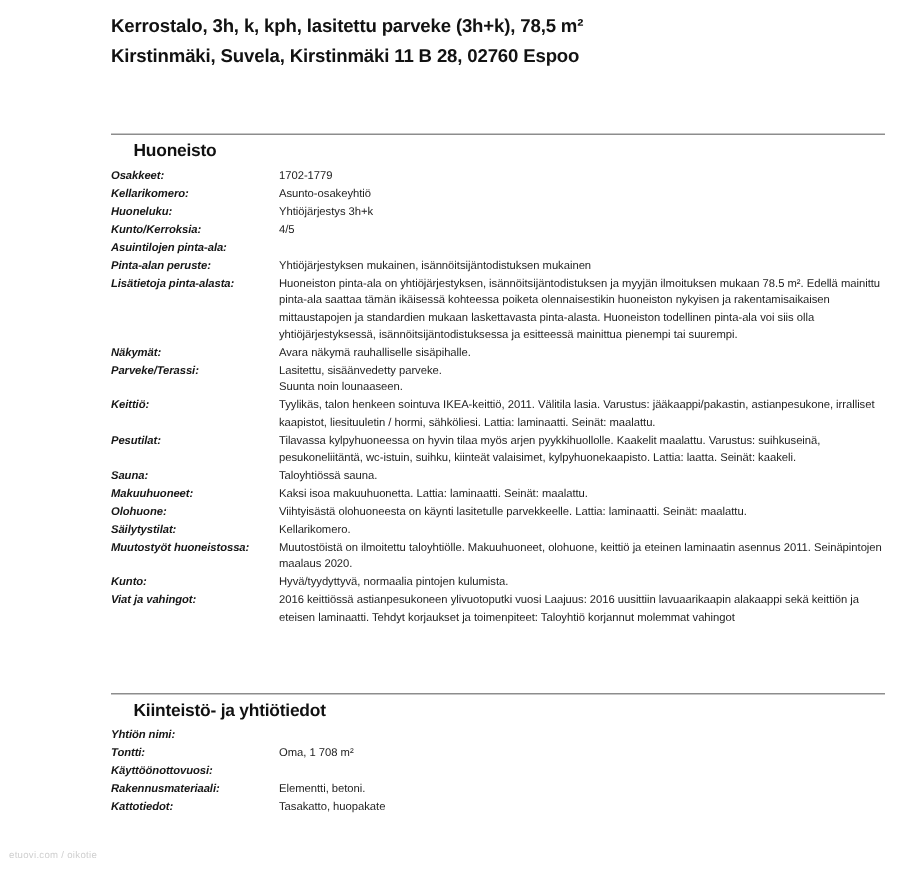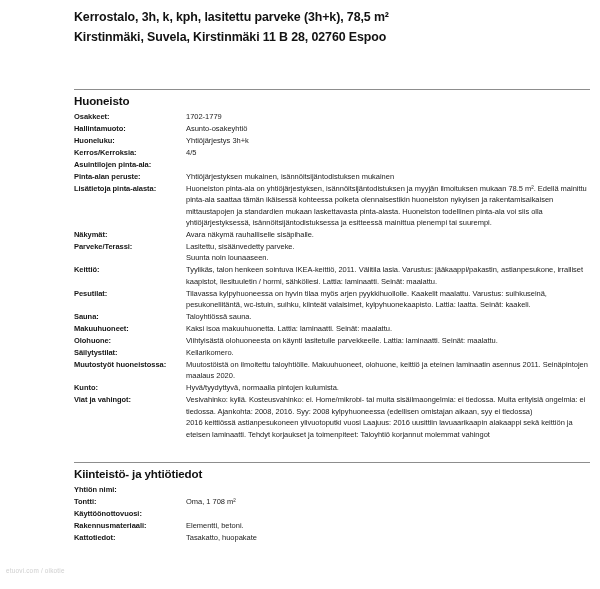--- a/index.html
+++ b/index.html
@@ -56,38 +56,40 @@
     border-top: 1px solid #8d8d8d;
     margin: 0 0 3px 0;
   }
   .section-title {
     font-size: 11.6px;
     font-weight: bold;
     color: #111;
     letter-spacing: -0.15px;
     line-height: 15px;
     padding-bottom: 2px;
+    margin-left: 15px;
   }
 
   
   .rows { margin-top: 1px; }
   .row {
     display: flex;
     align-items: flex-start;
     font-size: 7.5px;
     line-height: 11.45px;
     padding-bottom: 0.5px;
   }
   .row .label {
     flex: 0 0 112px;
     width: 112px;
     font-weight: bold;
     color: #161616;
     letter-spacing: -0.05px;
     white-space: nowrap;
+    font-style: italic;
   }
   .row .value {
     flex: 1 1 auto;
     color: #1d1d1d;
     letter-spacing: -0.02px;
   }
   .row .value p {
     margin: 0;
     padding: 0;
   }
@@ -119,33 +121,33 @@
     <div class="section-rule"></div>
     <div class="section-title">Huoneisto</div>
     <div class="rows">
         <div class="row">
           <div class="label">Osakkeet:</div>
           <div class="value">
             <p>1702-1779</p>
           </div>
         </div>
         <div class="row">
-          <div class="label">Hallintamuoto:</div>
+          <div class="label">Kellarikomero:</div>
           <div class="value">
             <p>Asunto-osakeyhtiö</p>
           </div>
         </div>
         <div class="row">
           <div class="label">Huoneluku:</div>
           <div class="value">
             <p>Yhtiöjärjestys 3h+k</p>
           </div>
         </div>
         <div class="row">
-          <div class="label">Kerros/Kerroksia:</div>
+          <div class="label">Kunto/Kerroksia:</div>
           <div class="value">
             <p>4/5</p>
           </div>
         </div>
         <div class="row">
           <div class="label">Asuintilojen pinta-ala:</div>
         </div>
         <div class="row">
           <div class="label">Pinta-alan peruste:</div>
           <div class="value">
@@ -215,21 +217,20 @@
         </div>
         <div class="row">
           <div class="label">Kunto:</div>
           <div class="value">
             <p>Hyvä/tyydyttyvä, normaalia pintojen kulumista.</p>
           </div>
         </div>
         <div class="row">
           <div class="label">Viat ja vahingot:</div>
           <div class="value">
-            <p>Vesivahinko: kyllä. Kosteusvahinko: ei. Home/mikrobi- tai muita sisäilmaongelmia: ei tiedossa. Muita erityisiä ongelmia: ei tiedossa. Ajankohta: 2008, 2016. Syy: 2008 kylpyhuoneessa (edellisen omistajan aikaan, syy ei tiedossa)</p>
             <p>2016 keittiössä astianpesukoneen ylivuotoputki vuosi Laajuus: 2016 uusittiin lavuaarikaapin alakaappi sekä keittiön ja eteisen laminaatti. Tehdyt korjaukset ja toimenpiteet: Taloyhtiö korjannut molemmat vahingot</p>
           </div>
         </div>
       </div>
   </div>
 
   <div class="section" id="section-kiinteisto">
     <div class="section-rule"></div>
     <div class="section-title">Kiinteistö- ja yhtiötiedot</div>
     <div class="rows">

